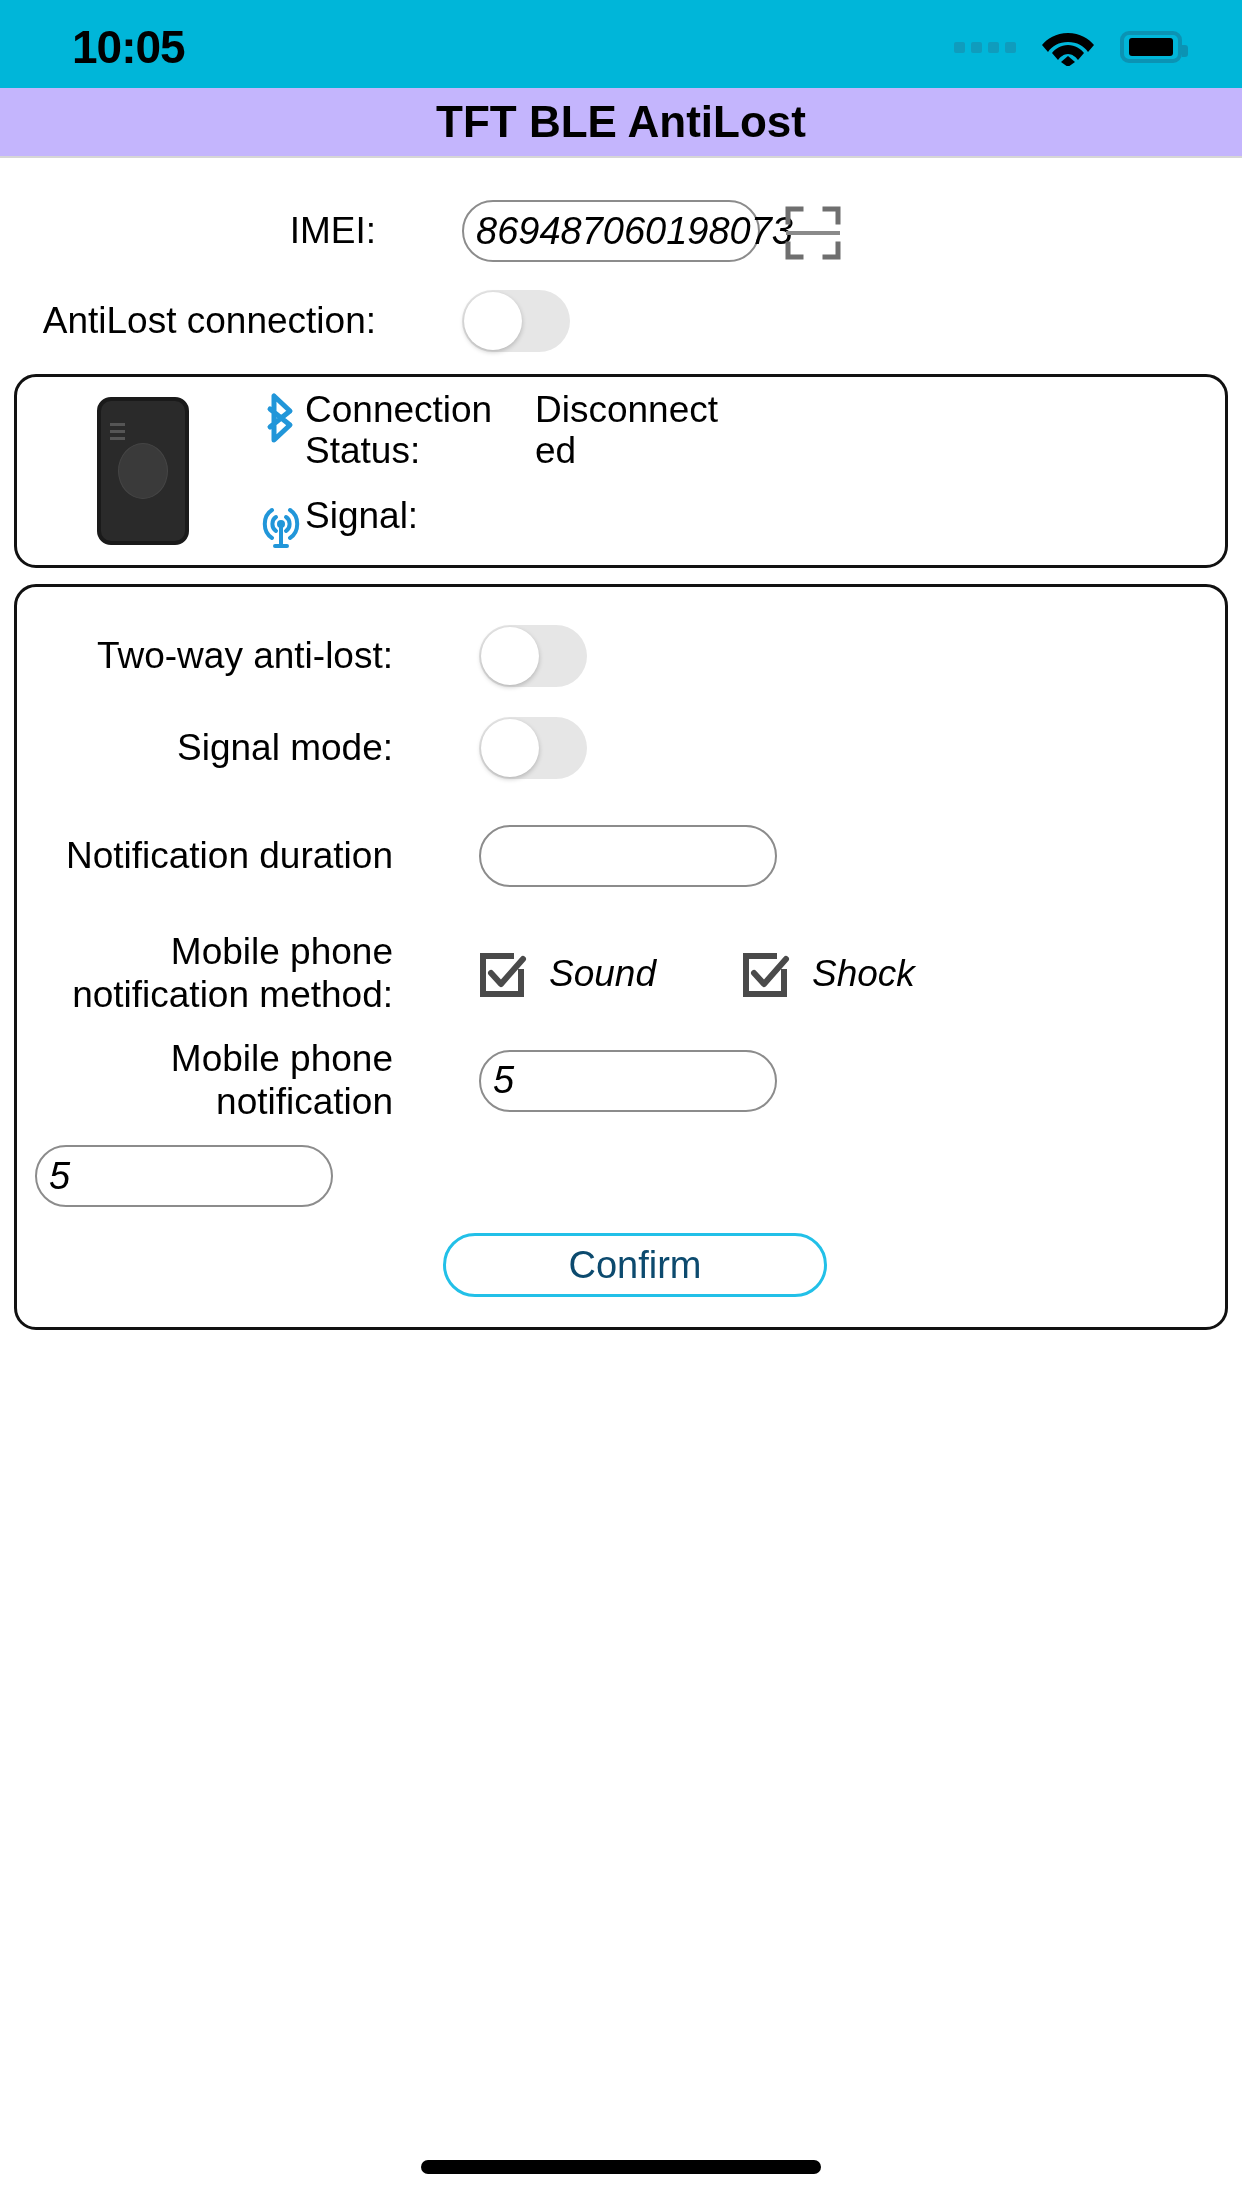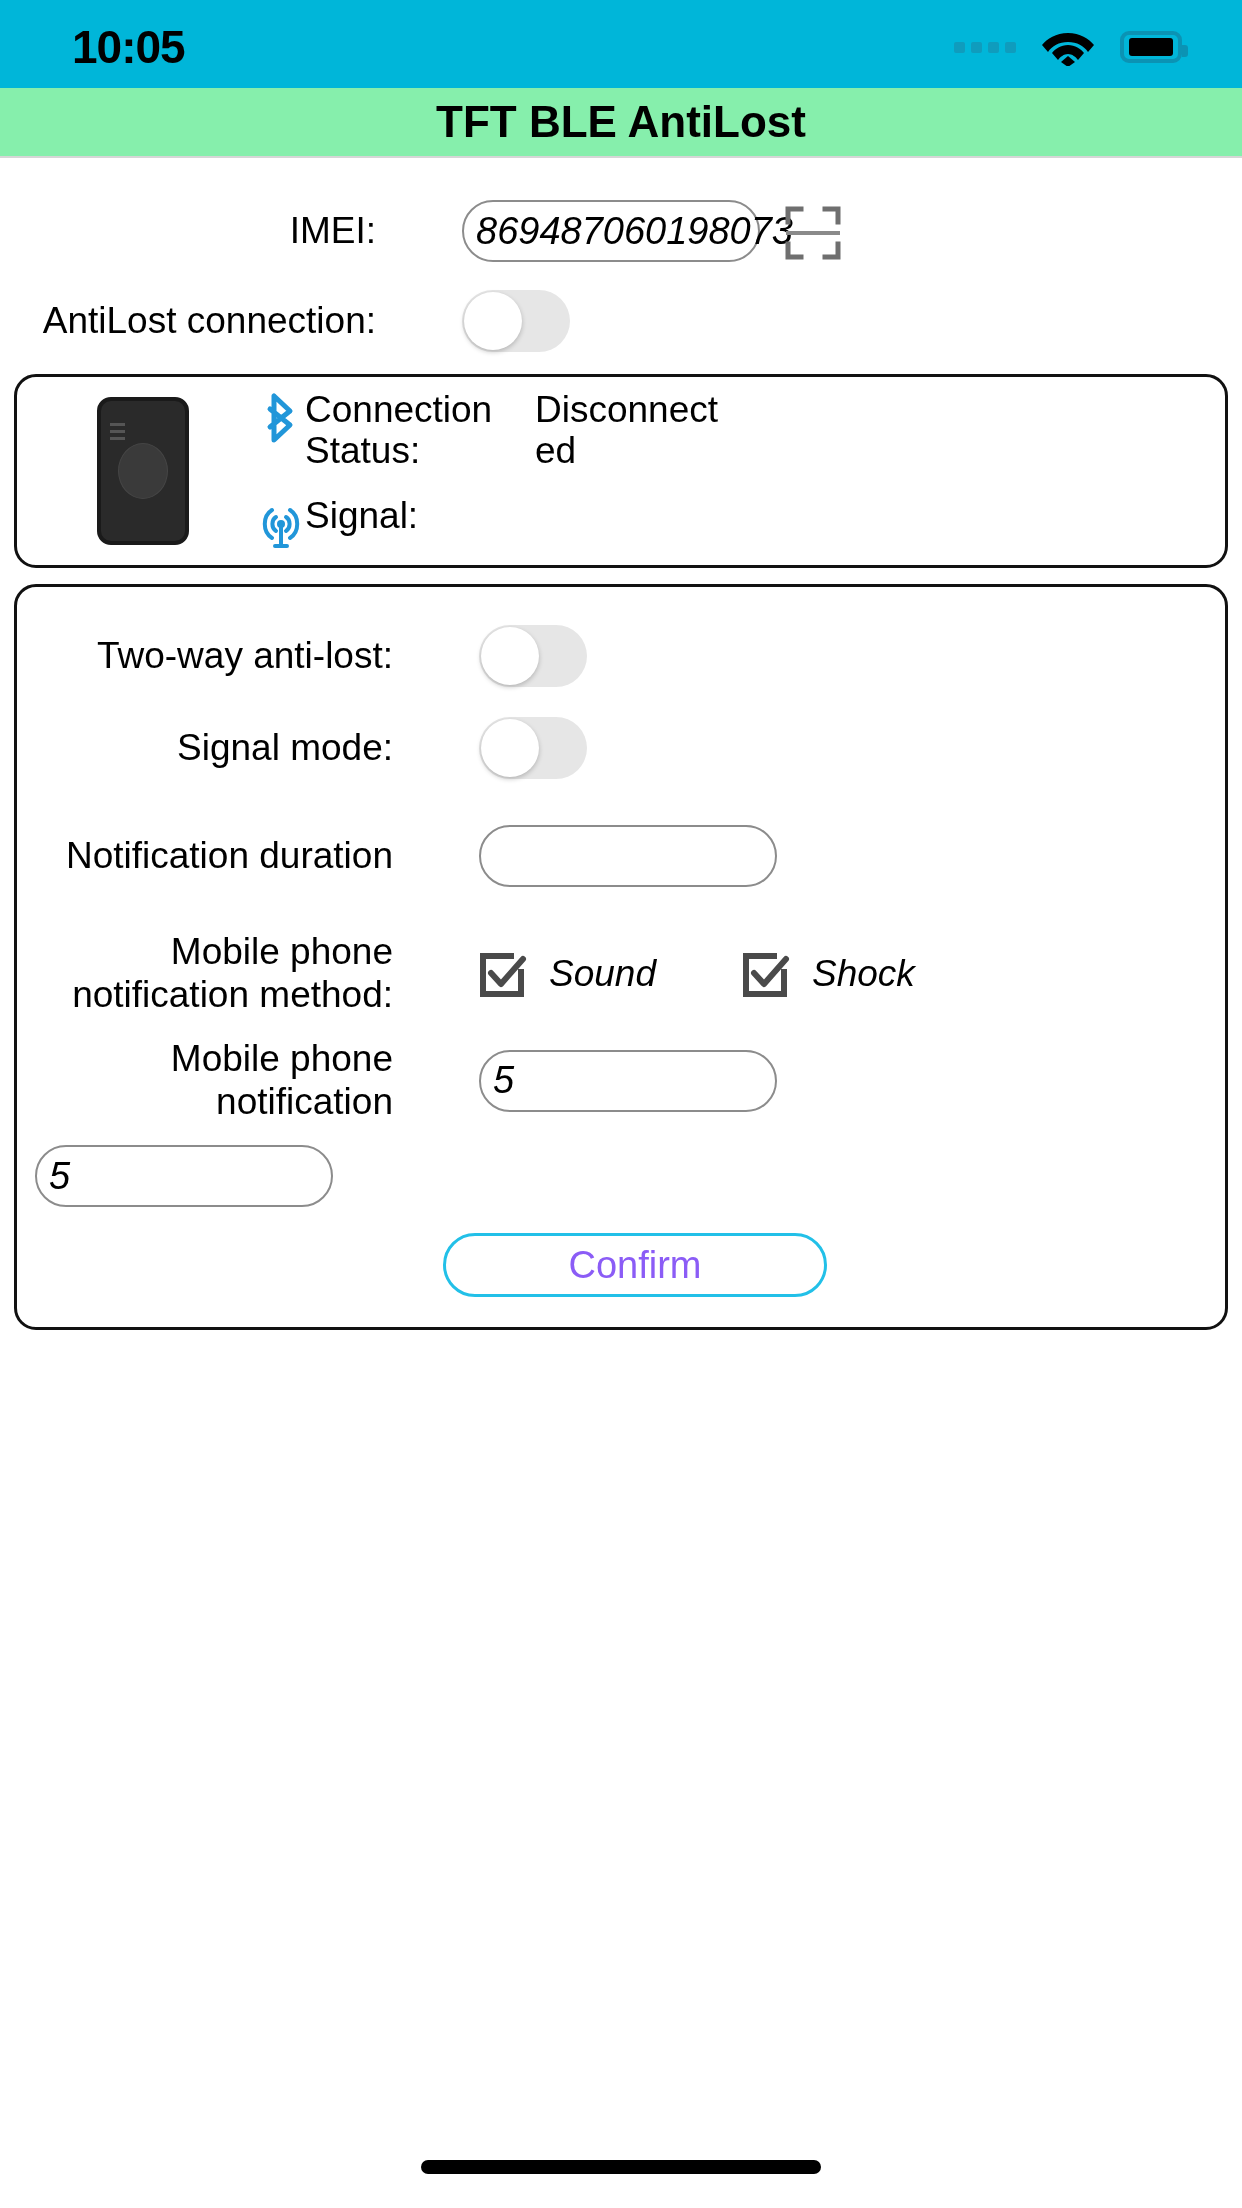--- a/index.html
+++ b/index.html
@@ -56,21 +56,21 @@
   .battery i {
     display: block;
     width: 44px; height: 18px;
     background: #000;
     border-radius: 3px;
   }
 
   
   .app-header {
     height: 70px;
-    background: #86efac;
+    background: #c4b5fd;
     display: flex;
     align-items: center;
     justify-content: center;
     border-bottom: 2px solid #d6d6d6;
   }
   .app-title {
     font-size: 44px;
     font-weight: 700;
     color: #000;
     letter-spacing: 0px;
@@ -245,21 +245,21 @@
     justify-content: center;
     padding-left: 28px;
     margin-top: 26px;
   }
   .confirm-btn {
     width: 384px;
     height: 64px;
     border: 3px solid #22c0e8;
     border-radius: 32px;
     background: #fff;
-    color: #8b5cf6;
+    color: #0c4a6e;
     font-size: 38px;
     font-family: "Liberation Sans", sans-serif;
     display: flex;
     align-items: center;
     justify-content: center;
     text-align: center;
   }
 
   
   .home-indicator {

